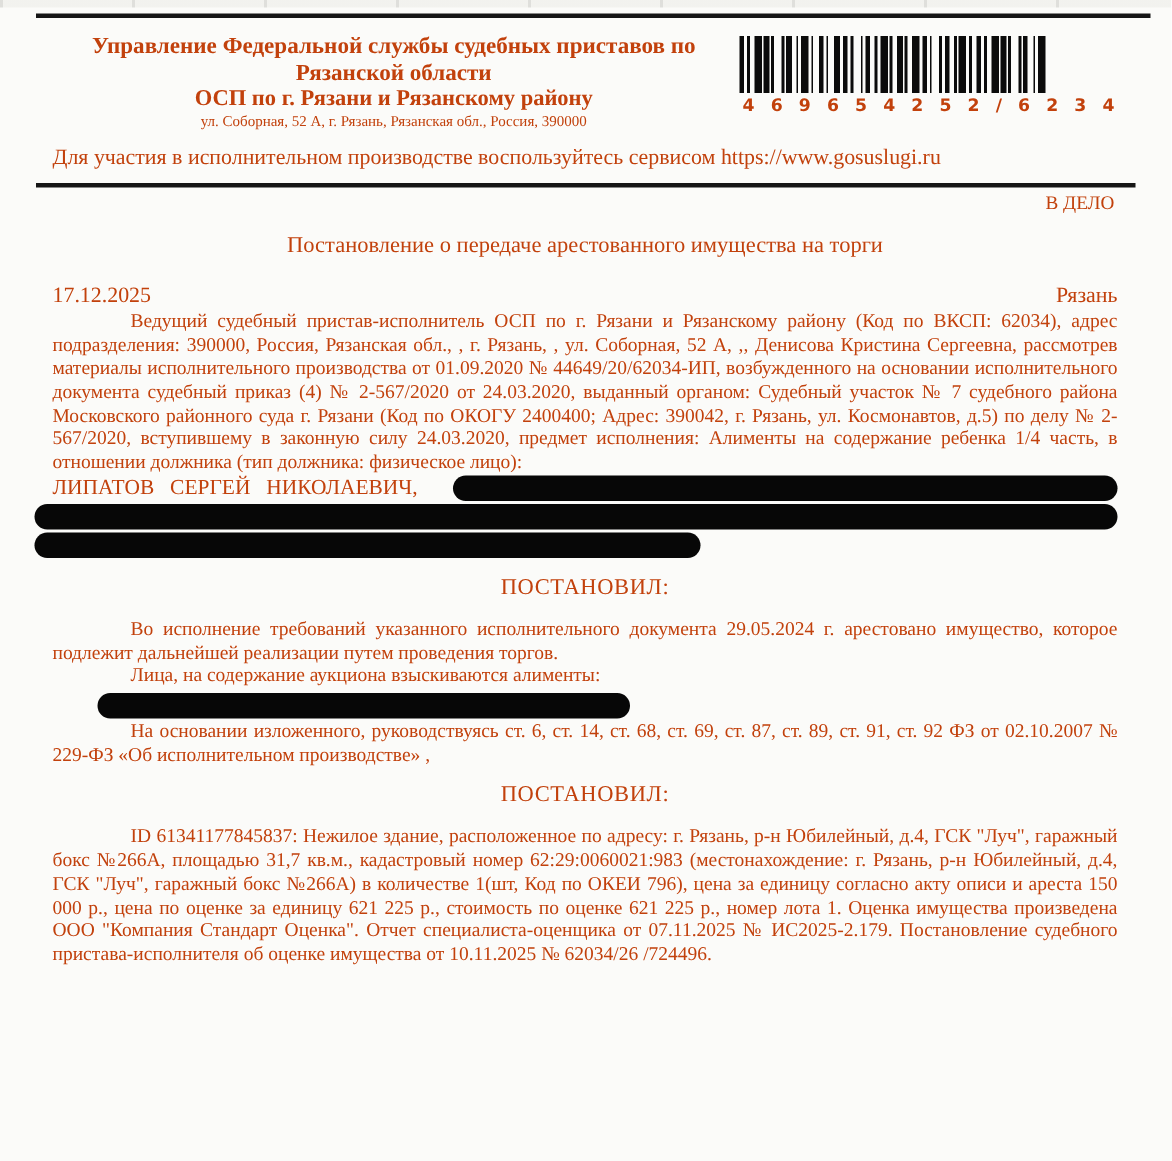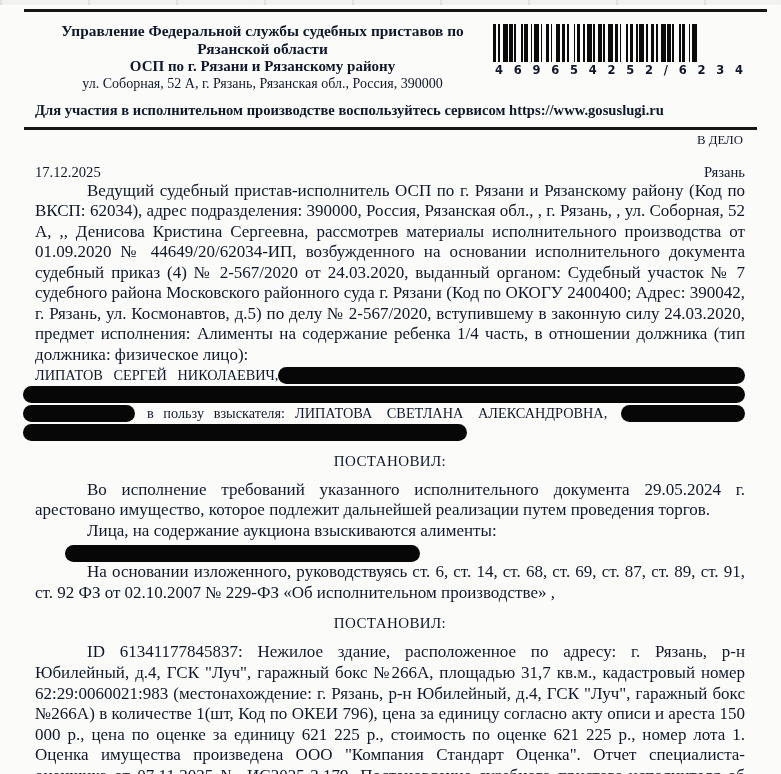--- a/index.html
+++ b/index.html
@@ -2,62 +2,62 @@
 <html lang="ru"><head>
 <meta charset="utf-8">
 <style>
   html,body{margin:0;padding:0;background:#ffffff;}
   .page{
     position:relative;
     width:781px;height:774px;
     background:#fbfbf9;
     overflow:hidden;
     font-family:"Liberation Serif","DejaVu Serif",serif;
-    color:#0f172a;
+    color:#c2410c;
     box-sizing:border-box;
   }
   .scan-strip{
     height:5px;width:100%;
     background:repeating-linear-gradient(90deg,#d8d8d4 0 2px,#f0f0ec 2px 88px);
     opacity:.8;
   }
   .top-line{
     height:3px;background:#161616;
     margin:4px 14px 0 24px;
   }
   .content{padding:6px 36px 0 35px;}
   .header-row{display:flex;align-items:flex-start;margin-top:4px;}
   .org-block{width:455px;text-align:center;line-height:1.18;}
   .org1{font-weight:bold;font-size:15.4px;}
   .org2{font-weight:bold;font-size:15px;}
-  .addr,.ref{font-size:14px;}
+  .addr,.ref{font-size:10px;}
   .barcode-block{margin-left:auto;width:252px;padding-top:2px;}
   .barcode-bars{display:flex;align-items:stretch;height:38px;width:100%;}
   .barcode-bars span{display:block;height:100%;}
   .barcode-digits{
     font-family:"DejaVu Sans","Liberation Sans",sans-serif;
     font-size:11.5px;font-weight:bold;
     display:flex;justify-content:space-between;
     padding:1px 2px 0 2px;letter-spacing:0;
   }
-  .notice{font-weight:bold;font-size:14.6px;margin-top:9px;}
+  .notice{font-weight:normal;font-size:14.6px;margin-top:9px;}
   .rule{height:3px;background:#161616;margin:8px -12px 0 -11px;}
   .in-case{text-align:right;font-size:12.8px;margin-top:3px;padding-right:2px;}
   .title{text-align:center;font-size:15px;margin-top:13px;}
   .date-row{display:flex;justify-content:space-between;font-size:14.6px;margin-top:16px;}
   p.para{
     margin:0;text-align:justify;
-    font-size:17px;line-height:1.21;
+    font-size:13px;line-height:1.21;
     text-indent:52px;
   }
   .para.mt{margin-top:10px;}
   .intro{margin-top:12px;}
   .redax{background:#070707;border-radius:9px;height:17px;}
   .name-row{display:flex;align-items:center;margin-top:1px;font-size:14.3px;}
-  .name-row .nm{white-space:nowrap;word-spacing:7px;padding-right:0;}
+  .name-row .nm{white-space:nowrap;word-spacing:7px;padding-right:24px;}
   .bar-fill{flex:1;}
   .bar-full{margin-left:-12px;margin-top:2px;}
   .claimant-row{display:flex;align-items:center;margin-top:2px;font-size:14.3px;}
   .claimant-row .lead{white-space:nowrap;word-spacing:6px;padding:0 10px 0 12px;}
   .claimant-row .nm{white-space:nowrap;word-spacing:11px;padding-right:14px;}
   .bar-left{width:112px;margin-left:-12px;flex:none;}
   .bar-right{flex:1;}
   .bar-short{width:444px;margin-left:-12px;margin-top:2px;}
   .heading{text-align:center;font-size:15px;margin-top:12px;letter-spacing:.4px;}
   .alimony{margin-top:12px;text-indent:30px;}
@@ -177,39 +177,34 @@
             <span>4</span>
           </div>
       </div>
     </div>
 
     <div class="notice">Для участия в исполнительном производстве воспользуйтесь сервисом https://www.gosuslugi.ru</div>
 
     <div class="rule"></div>
     <div class="in-case">В ДЕЛО</div>
 
+    <div class="title">Постановление о передаче арестованного имущества на торги</div>
 
     <div class="date-row">
       <span>17.12.2025</span>
       <span>Рязань</span>
     </div>
 
     <p class="para intro">Ведущий судебный пристав-исполнитель ОСП по г. Рязани и Рязанскому району (Код по ВКСП: 62034), адрес подразделения: 390000, Россия, Рязанская обл., , г. Рязань, , ул. Соборная, 52 А, ,, Денисова Кристина Сергеевна, рассмотрев материалы исполнительного производства от 01.09.2020 № 44649/20/62034-ИП, возбужденного на основании исполнительного документа судебный приказ (4) № 2-567/2020 от 24.03.2020, выданный органом: Судебный участок № 7 судебного района Московского районного суда г. Рязани (Код по ОКОГУ 2400400; Адрес: 390042, г. Рязань, ул. Космонавтов, д.5) по делу № 2-567/2020, вступившему в законную силу 24.03.2020, предмет исполнения: Алименты на содержание ребенка 1/4 часть, в отношении должника (тип должника: физическое лицо):</p>
 
     <div class="name-row">
       <span class="nm">ЛИПАТОВ СЕРГЕЙ НИКОЛАЕВИЧ,</span>
       <span class="redax bar-fill"></span>
     </div>
     <div class="redax bar-full"></div>
-    <div class="claimant-row">
-      <span class="redax bar-left"></span>
-      <span class="lead">в пользу взыскателя:</span>
-      <span class="nm">ЛИПАТОВА СВЕТЛАНА АЛЕКСАНДРОВНА,</span>
-      <span class="redax bar-right"></span>
-    </div>
     <div class="redax bar-short"></div>
 
     <div class="heading">ПОСТАНОВИЛ:</div>
 
     <p class="para mt">Во исполнение требований указанного исполнительного документа 29.05.2024 г. арестовано имущество, которое подлежит дальнейшей реализации путем проведения торгов.</p>
 
     <p class="para alimony">Лица, на содержание аукциона взыскиваются алименты:</p>
     <div class="redax alimony-bar"></div>
 
     <p class="para legal">На основании изложенного, руководствуясь ст. 6, ст. 14, ст. 68, ст. 69, ст. 87, ст. 89, ст. 91, ст. 92 ФЗ от 02.10.2007 № 229-ФЗ «Об исполнительном производстве» ,</p>

